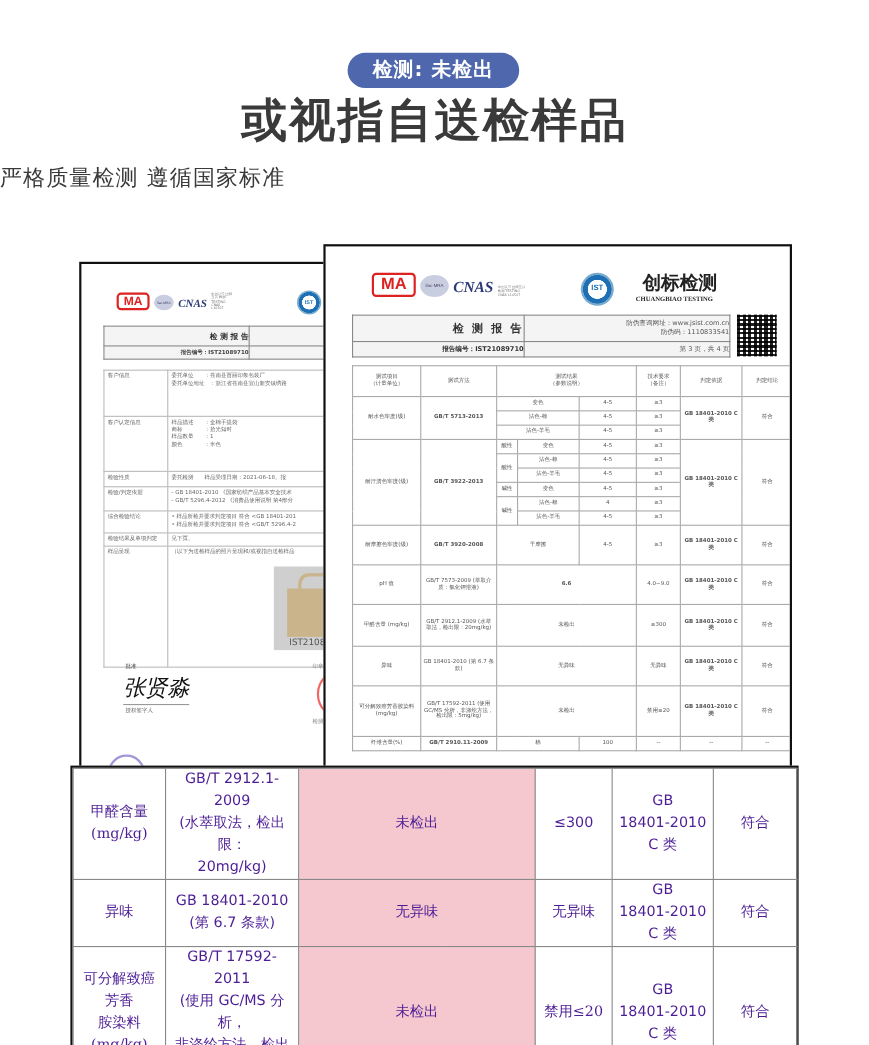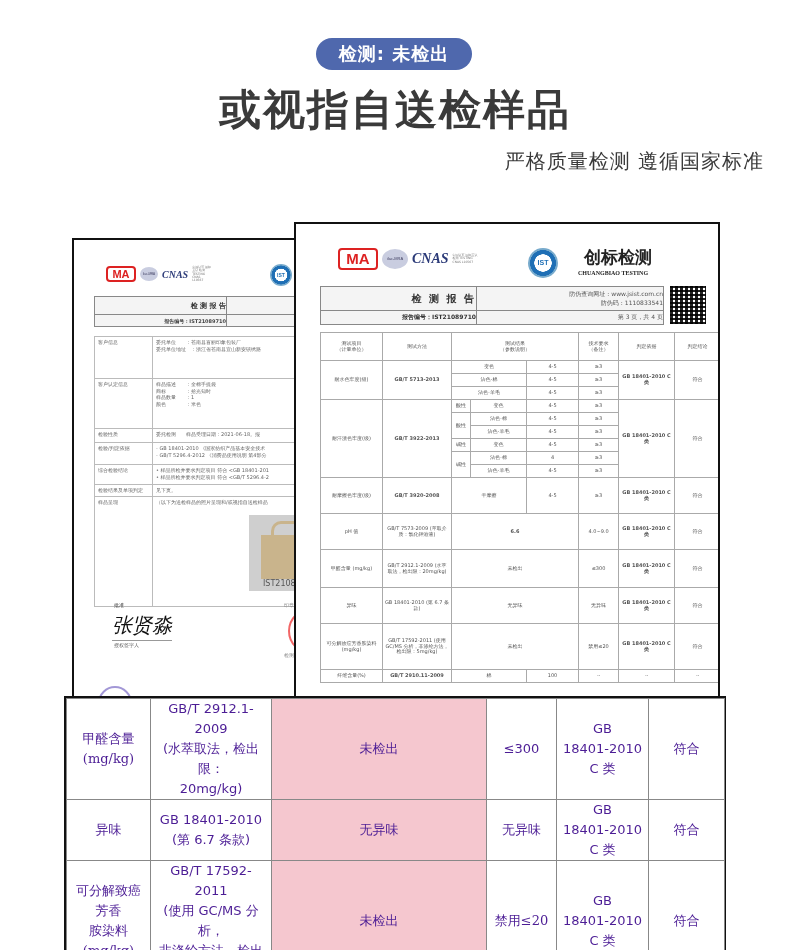--- a/index.html
+++ b/index.html
@@ -1,23 +1,23 @@
 <!DOCTYPE html>
 <html><head>
 <meta charset="utf-8">
 <style>
 *{box-sizing:border-box;margin:0;padding:0}
 body{width:790px;height:950px;background:#fff;font-family:"DejaVu Sans","Liberation Sans",sans-serif;position:relative;overflow:hidden;color:#333}
-.badge{position:absolute;left:316px;top:38px;width:156px;height:32px;border-radius:16px;background:#4f68ad;color:#fff;font-size:18px;font-weight:bold;text-align:center;line-height:32px;letter-spacing:1px}
+.badge{position:absolute;left:316px;top:48px;width:156px;height:32px;border-radius:16px;background:#4f68ad;color:#fff;font-size:18px;font-weight:bold;text-align:center;line-height:32px;letter-spacing:1px}
 .title{position:absolute;left:0;width:790px;top:82px;text-align:center;font-size:42px;font-weight:bold;color:#3a3a3a;letter-spacing:2px}
-.subtitle{position:absolute;left:0;width:764px;top:148px;text-align:right;font-size:20px;color:#3a3a3a;letter-spacing:1px}
+.subtitle{position:absolute;left:0;width:764px;top:148px;text-align:left;font-size:20px;color:#3a3a3a;letter-spacing:1px}
 .page{position:absolute;background:#fff;border:2px solid #111;overflow:hidden}
 .page1{left:72px;top:238px;width:236px;height:470px}
 .page2{left:294px;top:222px;width:426px;height:478px}
-.logos{position:absolute;display:flex;align-items:center;gap:4px}
+.logos{position:absolute;display:flex;align-items:flex-end;gap:4px}
 .ma{border:2px solid #d22;color:#d22;font-weight:bold;font-family:"Liberation Sans",sans-serif;border-radius:4px;text-align:center}
 .ilac{border-radius:50%;background:#c9cde0;color:#446;text-align:center;font-family:"Liberation Sans",sans-serif}
 .cnas{color:#2b3a78;font-weight:bold;font-style:italic;font-family:"Liberation Serif",serif}
 .tiny{color:#777;line-height:1.1}
 .ist{border-radius:50%;background:radial-gradient(circle,#fff 40%,#1f6fb5 42%,#1f6fb5 60%,#7ac 62%);color:#1f6fb5;font-weight:bold;text-align:center;font-family:"Liberation Sans",sans-serif}
 table{border-collapse:collapse}
 .hdr td{border:1px solid #888;text-align:right}
 .small td{font-size:5px;color:#555;border:1px solid #aaa;padding:1px 2px;text-align:center;line-height:1.15;vertical-align:middle}
 .p1t td{font-size:5px;color:#666;border:1px solid #bbb;padding:2px 3px;text-align:left;vertical-align:top;line-height:1.3}
 .qr{position:absolute;background:repeating-linear-gradient(0deg,#222 0 2px,#fff 2px 4px),repeating-linear-gradient(90deg,#222 0 3px,#fff 3px 5px);background-blend-mode:multiply}

